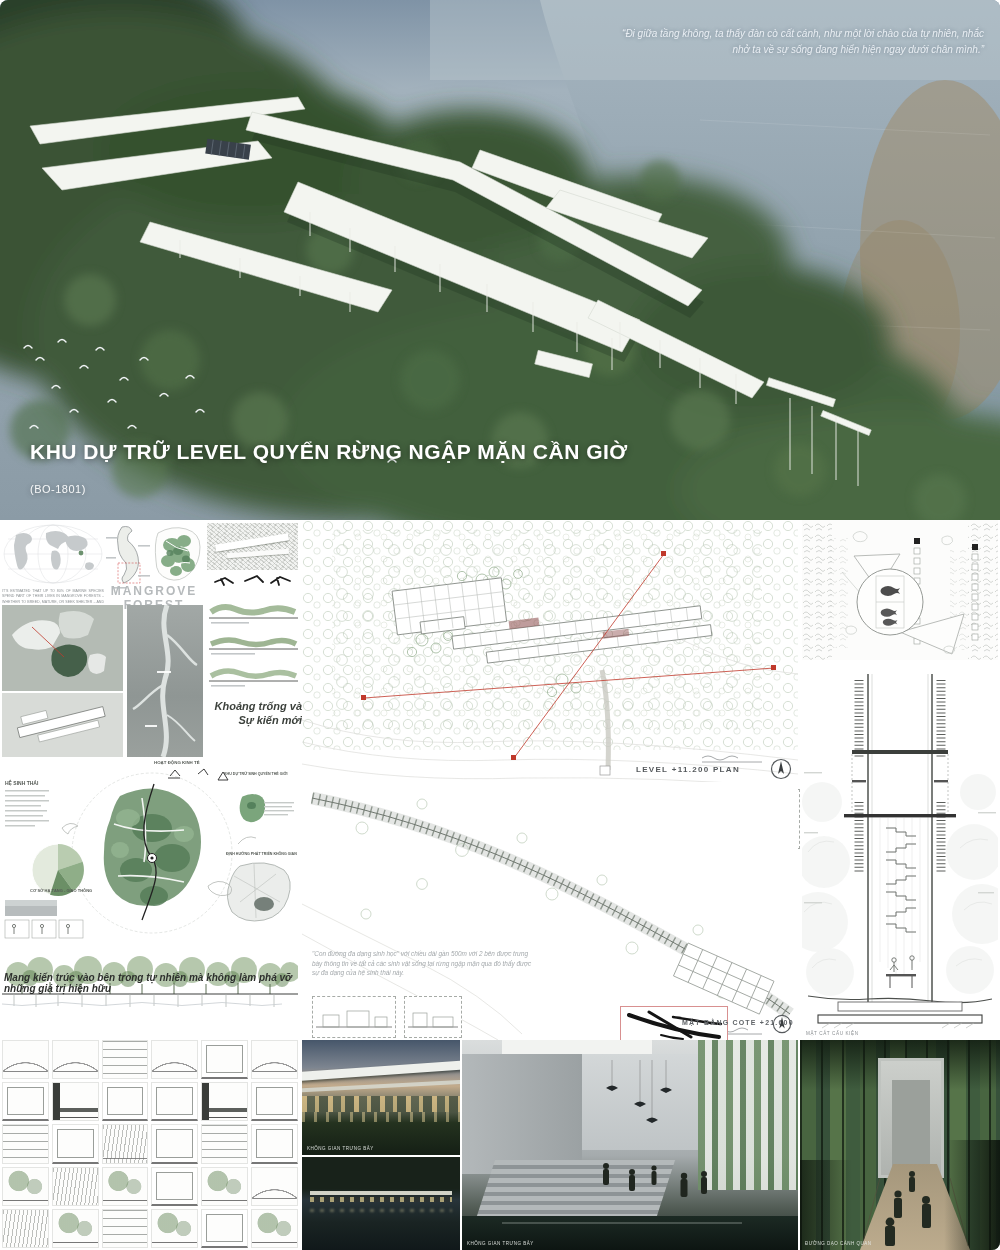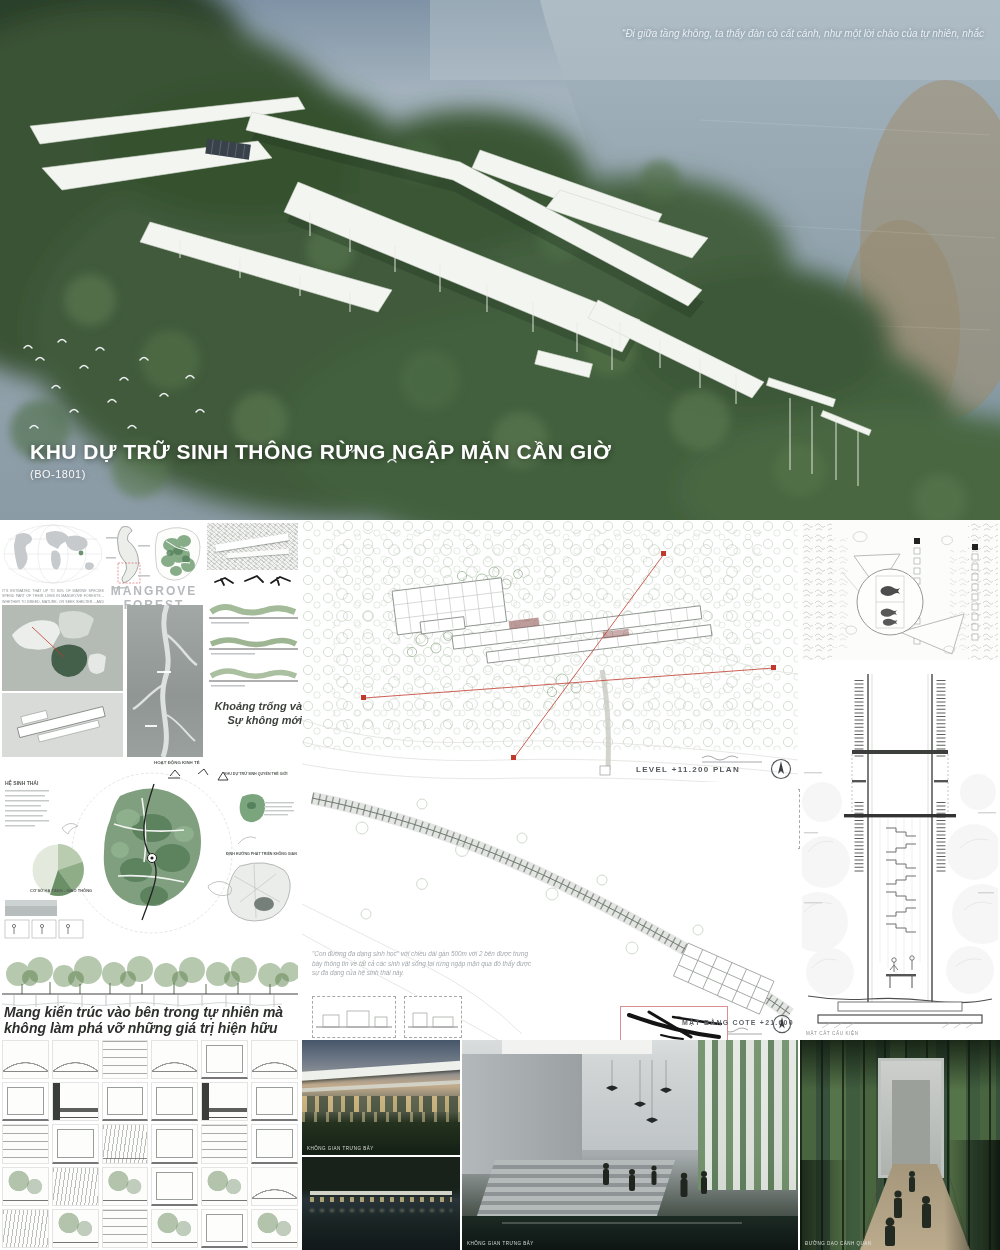--- a/index.html
+++ b/index.html
@@ -1,30 +1,30 @@
 <!DOCTYPE html>
 <html><head>
 <meta charset="utf-8">
 <style>
   html,body{margin:0;padding:0;background:#fff;}
   body{font-family:"Liberation Sans",sans-serif;}
-  .board{position:relative;width:1000px;height:1250px;overflow:hidden;background:#fff;}
+  .board{position:relative;width:1000px;height:1250px;overflow:hidden;background:#fff;border-radius:8px;}
   .abs{position:absolute;}
   svg{display:block;}
   
   .hero{left:0;top:0;width:1000px;height:520px;overflow:hidden;background:linear-gradient(180deg,#7f93a6 0,#a3b2bd 90px,#97a7b2 260px,#8b9ba6 520px);}
   .hero-quote{right:16px;top:26px;width:420px;text-align:right;color:#e9eef3;font-style:italic;font-size:10px;line-height:1.6;text-shadow:0 0 4px rgba(40,60,80,.4);}
   .hero-title{left:30px;top:438px;color:#fff;text-shadow:0 1px 6px rgba(0,0,0,.45);}
   .hero-title .t1,.hero-title .t2{font-size:21px;font-weight:bold;letter-spacing:.5px;line-height:1.35;}
-  .hero-title .code{font-size:11px;opacity:.92;margin-top:2px;letter-spacing:.5px;}
+  .hero-title .code{font-size:11px;opacity:.92;margin-top:17px;letter-spacing:.5px;}
   
   .mangrove{left:100px;top:584px;width:108px;text-align:center;font-size:12px;font-weight:bold;letter-spacing:2px;color:#b6babc;}
   .worldcap{left:2px;top:589px;width:102px;font-size:3.6px;line-height:1.5;color:#8b9093;text-align:justify;}
   .khoang{left:207px;top:699px;width:95px;font-size:11px;font-weight:bold;font-style:italic;color:#3c413c;line-height:1.3;text-align:right;}
-  .capbottom{left:4px;top:1004px;width:300px;font-size:14px;font-weight:bold;font-style:italic;color:#2d2f2d;}
+  .capbottom{left:4px;top:972px;width:300px;font-size:10px;font-weight:bold;font-style:italic;color:#2d2f2d;}
   .para{left:312px;top:949px;width:222px;font-size:6.4px;font-style:italic;color:#a3a8ab;line-height:1.5;}
   .levlbl{left:636px;top:765px;font-size:8px;font-weight:bold;letter-spacing:1.3px;color:#55595c;}
   .matbang{left:682px;top:1019px;font-size:7px;font-weight:bold;letter-spacing:1.2px;color:#606468;}
   .seclbl{left:806px;top:1031px;font-size:4.6px;letter-spacing:.6px;color:#8b8f92;}
   .tinybar{background:#c3c7c9;height:2px;}
   
   .an-lbl{font-weight:bold;color:#555a55;}
   
   .dbox{border:1px dashed #a7aba7;background:#fff;}
   .dbox .cap{position:absolute;left:2px;bottom:-8px;font-size:3.8px;color:#9aa0a2;letter-spacing:.4px;}
@@ -154,23 +154,24 @@
           <line x1="836" y1="416" x2="836" y2="480"></line>
           <line x1="858" y1="428" x2="858" y2="486"></line>
       </g>
 
       <g stroke="#f2f5f7" stroke-width="1.4" fill="none" stroke-linecap="round">
         <path d="M24,348 q4,-5 8,0 M36,360 q4,-5 8,0 M58,342 q4,-5 8,0 M80,368 q4,-5 8,0 M52,388 q4,-5 8,0 M96,350 q4,-5 8,0 M120,380 q4,-5 8,0 M140,360 q4,-5 8,0 M108,402 q4,-5 8,0 M70,412 q4,-5 8,0 M160,396 q4,-5 8,0 M186,378 q4,-5 8,0 M196,412 q4,-5 8,0 M30,428 q4,-5 8,0 M128,428 q4,-5 8,0 M352,452 q4,-5 8,0 M388,462 q4,-5 8,0"></path>
       </g>
     </svg>
     <div class="abs hero-quote">
       <div>“Đi giữa tầng không, ta thấy đàn cò cất cánh, như một lời chào của tự nhiên, nhắc</div>
+      <div>nhở ta về sự sống đang hiển hiện ngay dưới chân mình.”</div>
     </div>
     <div class="abs hero-title">
-      <div class="t2">KHU DỰ TRỮ SINH THÔNG RỪNG NGẬP MẶN CẦN GIỜ</div>
+      <div class="t2">KHU DỰ TRỮ LEVEL QUYỂN RỪNG NGẬP MẶN CẦN GIỜ</div>
       <div class="code">(BO-1801)</div>
     </div>
   </div>
 
   <div class="abs" style="left:2px;top:523px;width:102px;height:62px;">
     <svg width="102" height="62" viewBox="0 0 102 62">
       <g stroke="#dcdfe1" fill="none" stroke-width=".5">
         <ellipse cx="51" cy="31" rx="49" ry="29"></ellipse>
           <ellipse cx="51" cy="31" rx="33" ry="29"></ellipse>
           <ellipse cx="51" cy="31" rx="15" ry="29"></ellipse>
@@ -287,21 +288,21 @@
         <line x1="2" y1="49" x2="91" y2="49" stroke="#4c4f4c" stroke-width=".9"></line>
         <rect x="4" y="53" width="44" height="1.6" fill="#c3c7c9"></rect>
         <path d="M4,76 q14,-8 28,-3 q16,6 30,1 q14,-4 27,2" stroke="#8dab80" stroke-width="5.5" fill="none" opacity=".75"></path>
         <line x1="2" y1="81" x2="91" y2="81" stroke="#4c4f4c" stroke-width=".9"></line>
         <rect x="4" y="85" width="34" height="1.6" fill="#c3c7c9"></rect>
       </g>
     </svg>
   </div>
   <div class="abs khoang">
     <div>Khoảng trống và</div>
-    <div>Sự không mới</div>
+    <div>Sự kiến mới</div>
   </div>
 
   <div class="abs" style="left:2px;top:758px;width:296px;height:186px;background:#fff;">
     <svg width="296" height="186" viewBox="0 0 296 186">
       <circle cx="150" cy="95" r="80" fill="none" stroke="#d8dbd8" stroke-width=".7" stroke-dasharray="3 2"></circle>
 
       <g>
         <path d="M118,38 q30,-14 54,-2 q22,10 26,36 q4,24 -8,46 q-10,22 -34,28 q-26,6 -42,-10 q-14,-16 -12,-42 q0,-18 6,-32 q4,-16 10,-24 z" fill="#789a77" opacity=".95"></path>
         <g fill="#567d59" opacity=".85">
             <ellipse cx="150" cy="70" rx="20" ry="14"></ellipse>

